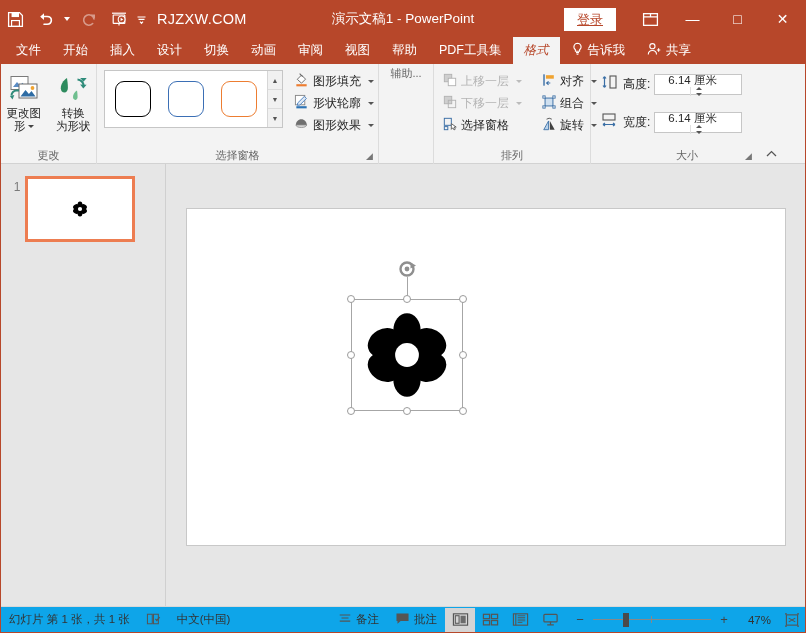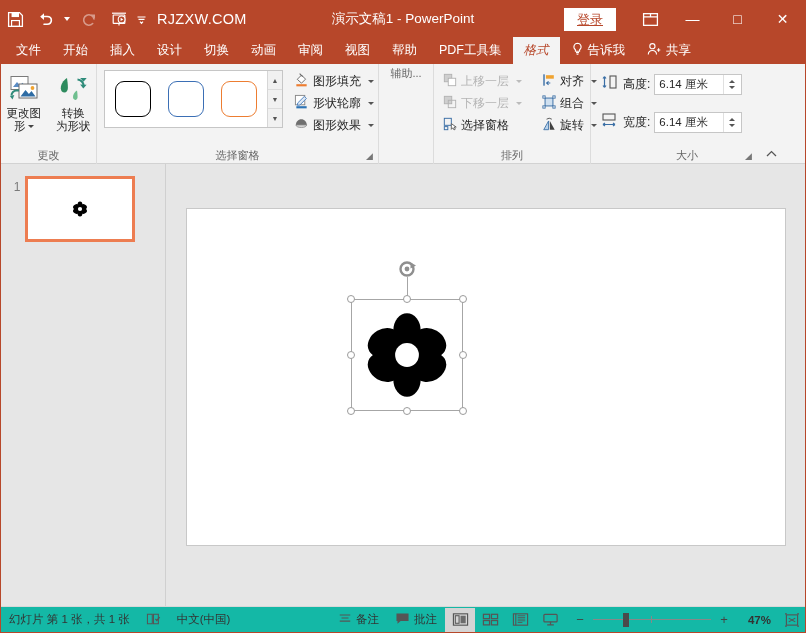--- a/index.html
+++ b/index.html
@@ -149,21 +149,21 @@
     display: inline-block; width: 0; height: 0; margin-left: 3px;
     border-left: 3px solid transparent; border-right: 3px solid transparent;
     border-top: 3.5px solid #555;
   }
   .sc.dim { border-top-color: #bbb; }
 
   .sizerow { display: flex; align-items: center; gap: 4px; height: 24px; }
   .sizerow .lbl { font-size: 12px; color: #262626; }
   .spin {
     display: flex; align-items: center; border: 1px solid #c6c6c6;
-    background: #fff; height: 21px; width: 88px;
+    background: #fff; height: 21px; width: 88px; flex-direction: column;
   }
   .spin input {
     border: none; outline: none; width: 68px; height: 19px;
     font-size: 11.5px; color: #262626; padding-left: 4px;
     font-family: "Liberation Sans", sans-serif; background: transparent;
   }
   .spin .arrows {
     width: 16px; height: 19px; border-left: 1px solid #e0e0e0;
     display: flex; flex-direction: column; align-items: center;
     justify-content: center; gap: 3px; cursor: pointer;
@@ -224,21 +224,21 @@
     background: #a6a6a6;
   }
   .rot-handle {
     position: absolute; left: 50%; margin-left: -10px; top: -40px;
     width: 20px; height: 20px; cursor: grab;
   }
   .flower-main { position: absolute; left: 12px; top: 12px; }
 
   
   .statusbar {
-    height: 26px; flex: 0 0 26px; background: #14b8a6;
+    height: 26px; flex: 0 0 26px; background: #0ea5e9;
     border-top: 1px solid #d8d8d8; display: flex; align-items: center;
     font-size: 11.5px; color: #333;
   }
   .sb-item { display: flex; align-items: center; padding: 0 8px; height: 26px; cursor: pointer; gap: 4px; }
   .sb-spacer { flex: 1; }
   .viewbtn {
     width: 30px; height: 24px; display: flex; align-items: center;
     justify-content: center; cursor: pointer;
   }
   .viewbtn.active { background: #d4d4d4; }
@@ -249,21 +249,21 @@
     content: ''; position: absolute; left: 0; right: 0; top: 6px;
     height: 1px; background: #888;
   }
   .ztrack .mid {
     position: absolute; left: 58px; top: 3px; width: 1px; height: 7px; background: #888;
   }
   .zthumb {
     position: absolute; left: 30px; top: 0; width: 6px; height: 14px;
     background: #4a4a4a; cursor: grab;
   }
-  .zlevel { width: 34px; text-align: right; font-size: 11.5px; color: #333; font-weight: bold; }
+  .zlevel { width: 34px; text-align: right; font-size: 11.5px; color: #333; }
   .fitbtn { width: 26px; height: 24px; display: flex; align-items: center; justify-content: center; cursor: pointer; }
 </style>
 </head>
 <body>
 
 <div id="app">
 
   <div class="titlebar">
     <div class="qat">
       <div class="qat-btn">

